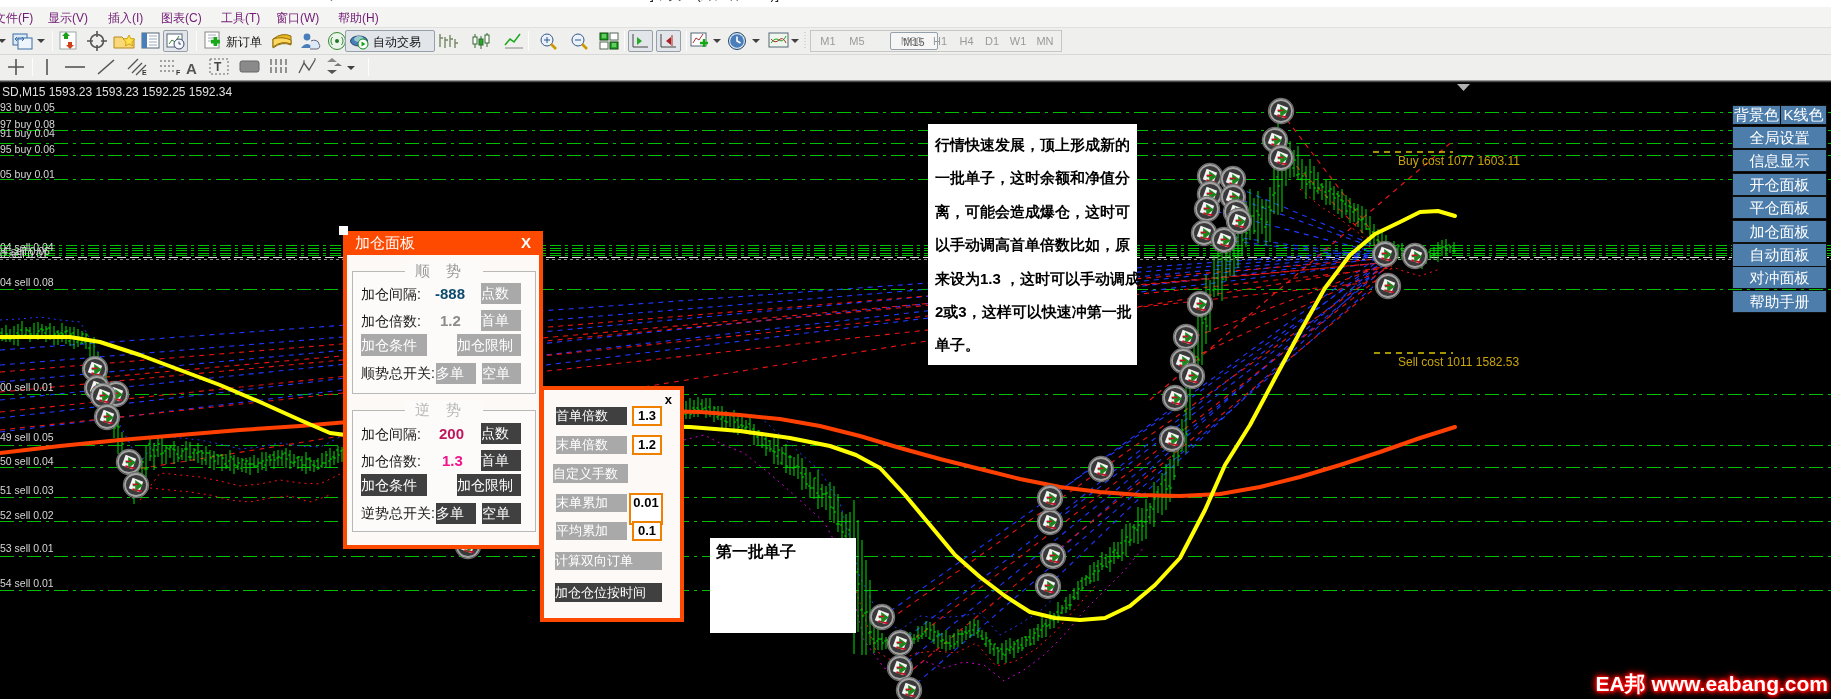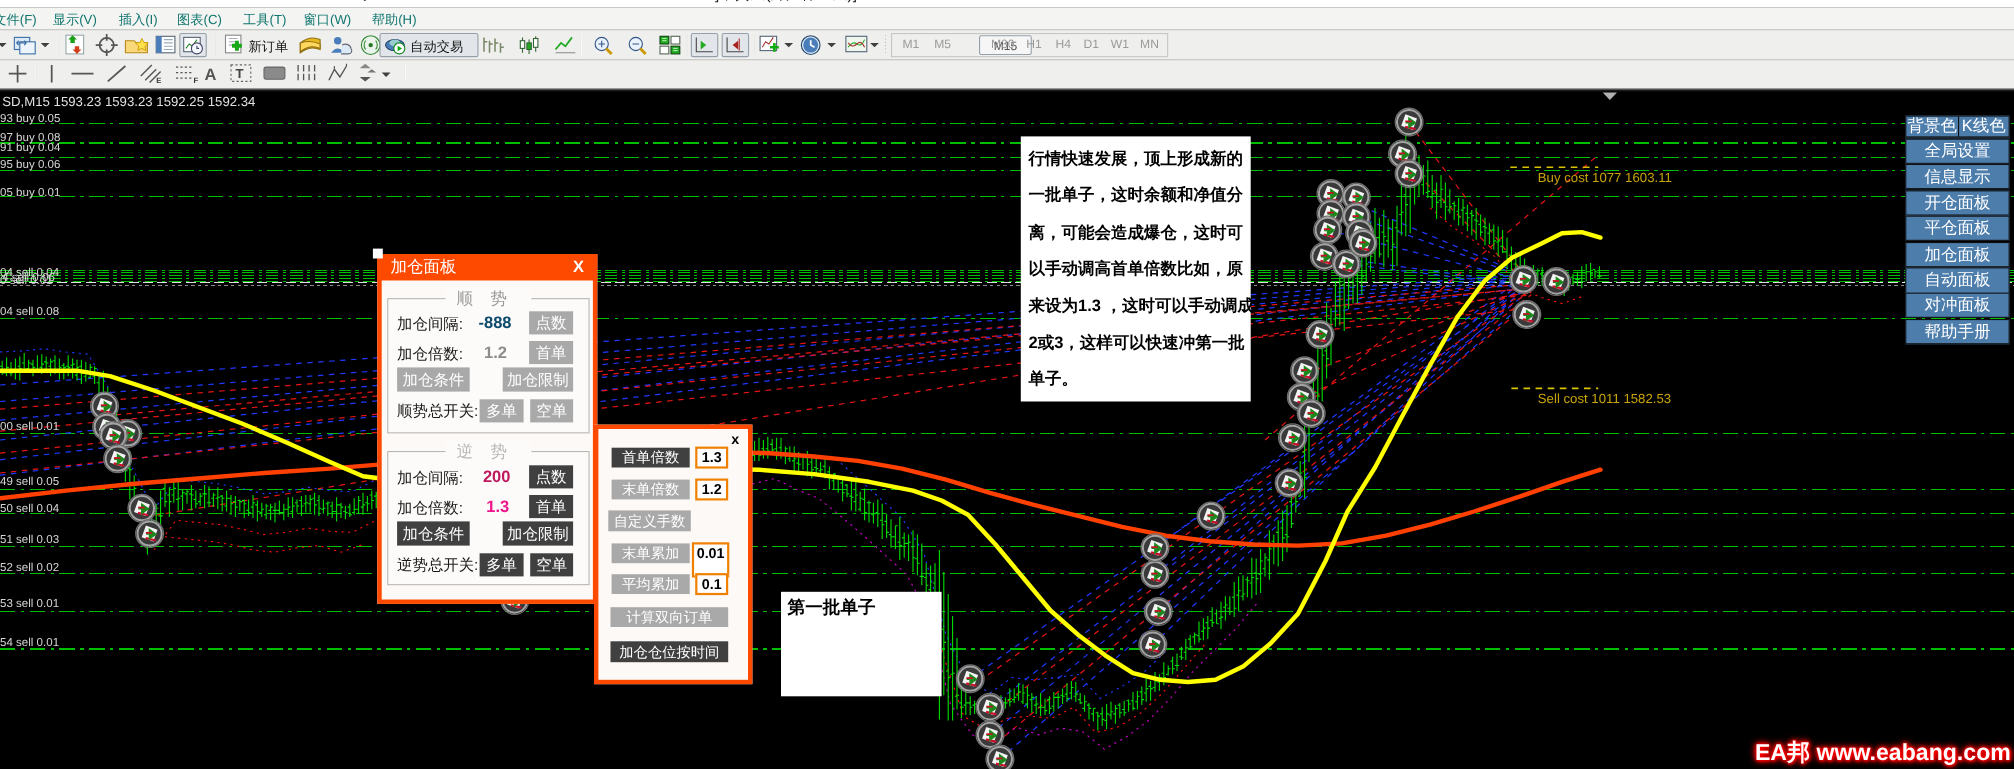--- a/index.html
+++ b/index.html
@@ -1,40 +1,40 @@
 <!DOCTYPE html>
 <html><head><meta charset="utf-8"><style>
 *{margin:0;padding:0;box-sizing:border-box}
 html,body{width:1831px;height:699px;overflow:hidden;background:#000;font-family:"Liberation Sans",sans-serif}
 #stage{position:relative;width:1831px;height:699px}
 .abs{position:absolute}
 #titlestrip{left:0;top:0;width:100%;height:7px;background:#fff;overflow:hidden}
 #titlestrip span{position:absolute;top:-14px;font-size:14px;color:#222}
-#menubar{left:0;top:7px;width:100%;height:20px;background:#f4f4f2;font-size:12px;color:#0f766e}
+#menubar{left:0;top:7px;width:100%;height:20px;background:#f4f4f2;font-size:12px;color:#701a75}
 #menubar span{position:absolute;top:3px}
 #tb1{left:0;top:27px;width:100%;height:27px;background:#efefed;border-top:1px solid #e0e0de}
 #tb2{left:0;top:54px;width:100%;height:26px;background:#efefed;border-top:1px solid #d8d8d6}
 #chartline{left:0;top:80px;width:100%;height:3px;background:#4a4a4a;border-top:1px solid #9a9a9a;border-bottom:1px solid #111}
 #chart{position:absolute;left:0;top:83px}
 .sep{position:absolute;top:3px;width:1px;height:20px;background:#c2c2c0;border-right:1px solid #fdfdfd}
 .sep2{position:absolute;top:3px;width:1px;height:18px;background:#c2c2c0;border-right:1px solid #fdfdfd}
 .pressed{border:1px solid #96a0aa;background:#e2e6ea;border-radius:2px}
 .tbtxt{position:absolute;font-size:12px;color:#111;top:6px}
 .ohlc{fill:#e0e0e0;font:12px "Liberation Sans",sans-serif}
 .pl{fill:#d6d6d6;font:10.5px "Liberation Sans",sans-serif}
 .cost{fill:#c9a50a;font:12px "Liberation Sans",sans-serif}
 #tf{position:absolute;left:810px;top:2px;width:252px;height:22px;border:1px solid #c6c6c4;background:#efefed}
 .tfb{position:absolute;top:1px;height:18px;font-size:11px;color:#9a9a9a;text-align:center;line-height:18px}
 .tfsel{border:1px solid #96a0aa;background:#f6f6f6;color:#555;border-radius:2px}
 .panel{background:#fdf9f6;border:4px solid #fd4a00}
 .ptitle{position:absolute;left:-4px;top:-4px;right:-4px;height:24px;background:#fd4a00;color:#fff;font-size:15px;line-height:24px;padding-left:12px}
 .gb{position:absolute;border:1px solid #b8b8b6;background:#fdfbf9}
 .gleg{position:absolute;top:-10px;left:50%;transform:translateX(-50%);padding:0 6px 0 10px;background:#fdfbf9;font-size:15px;letter-spacing:16px;white-space:nowrap}
 .row{position:absolute;font-size:14px;color:#1a1a1a}
-.btn{position:absolute;color:#fff;text-align:center;border:none}
+.btn{position:absolute;color:#fff;text-align:left;border:none}
 .grey{background:#a9a9a9}
 .pink{background:#404040}
 .val{position:absolute;font-weight:bold;font-size:15px}
 .inp{position:absolute;background:#fff;border:2px solid #f08000;color:#000;font-weight:bold;font-size:13px;text-align:center}
 #bluebtns{left:1732px;top:105px;width:95px}
 .bb{position:absolute;left:0;width:95px;background:#4d7dab;color:#fff;font-size:15px;text-align:center;border:1px solid #101010}
 #eab{right:3px;bottom:1px;font-size:21px;font-weight:bold;color:#fff;text-shadow:0 0 2px #f00,0 0 4px #f00,0 0 6px #f00,0 0 8px #f00,1px 1px 3px #f00}
 .wbox{background:#fff;color:#000;font-weight:bold;font-size:17px}
 </style></head>
 <body>

